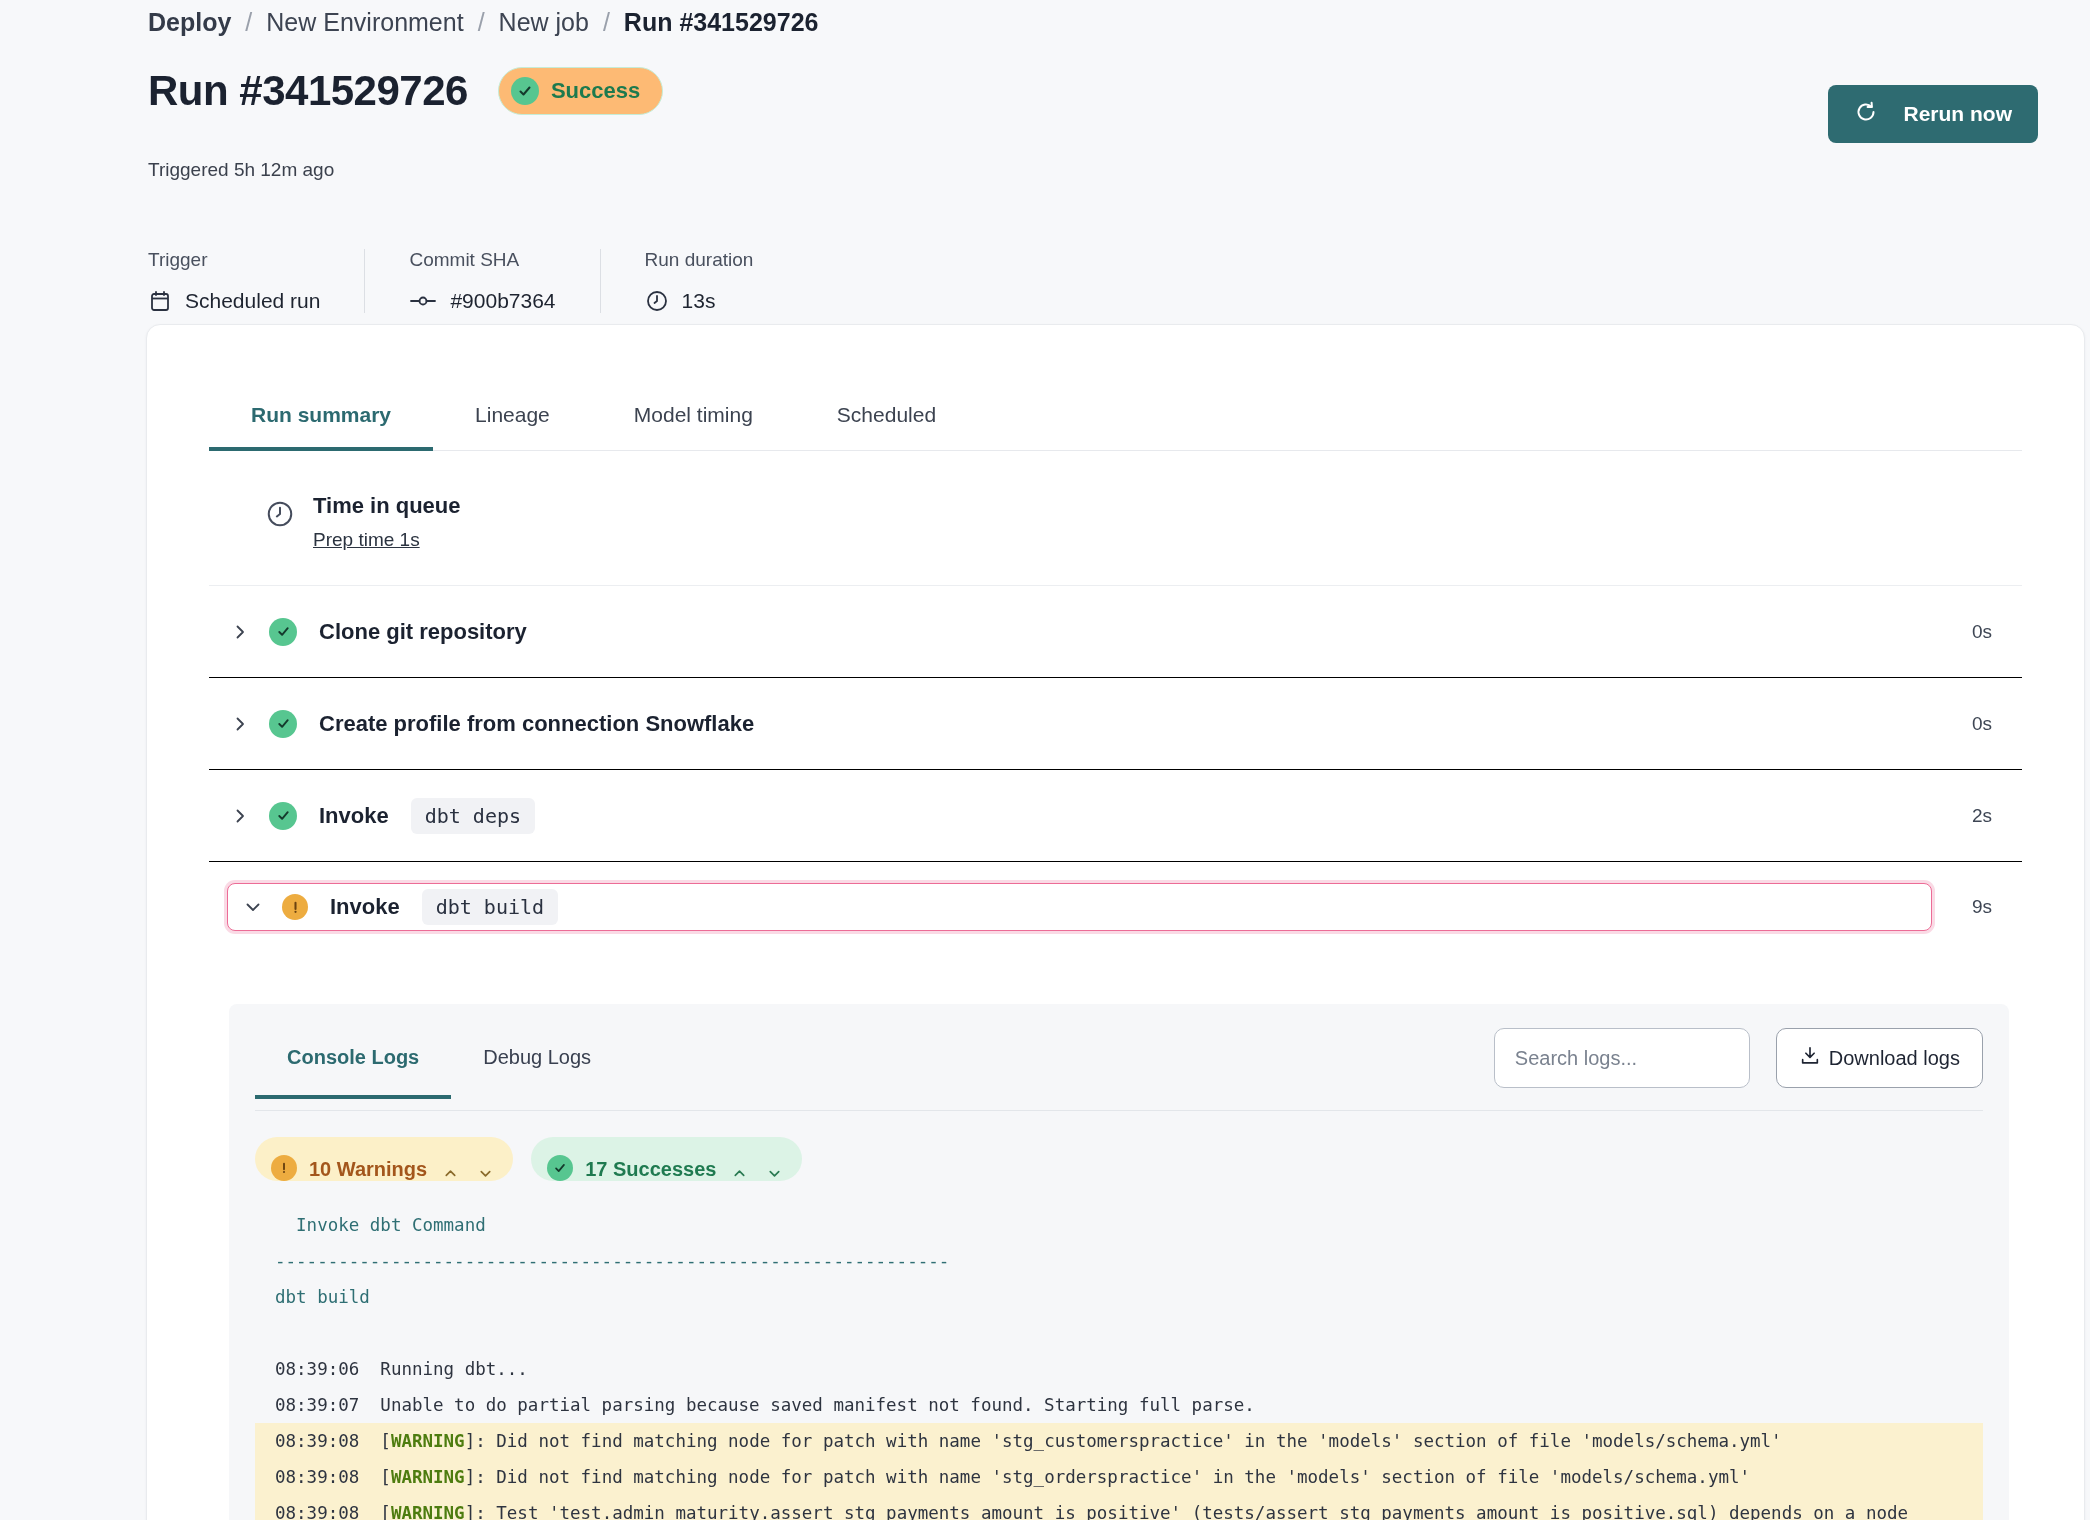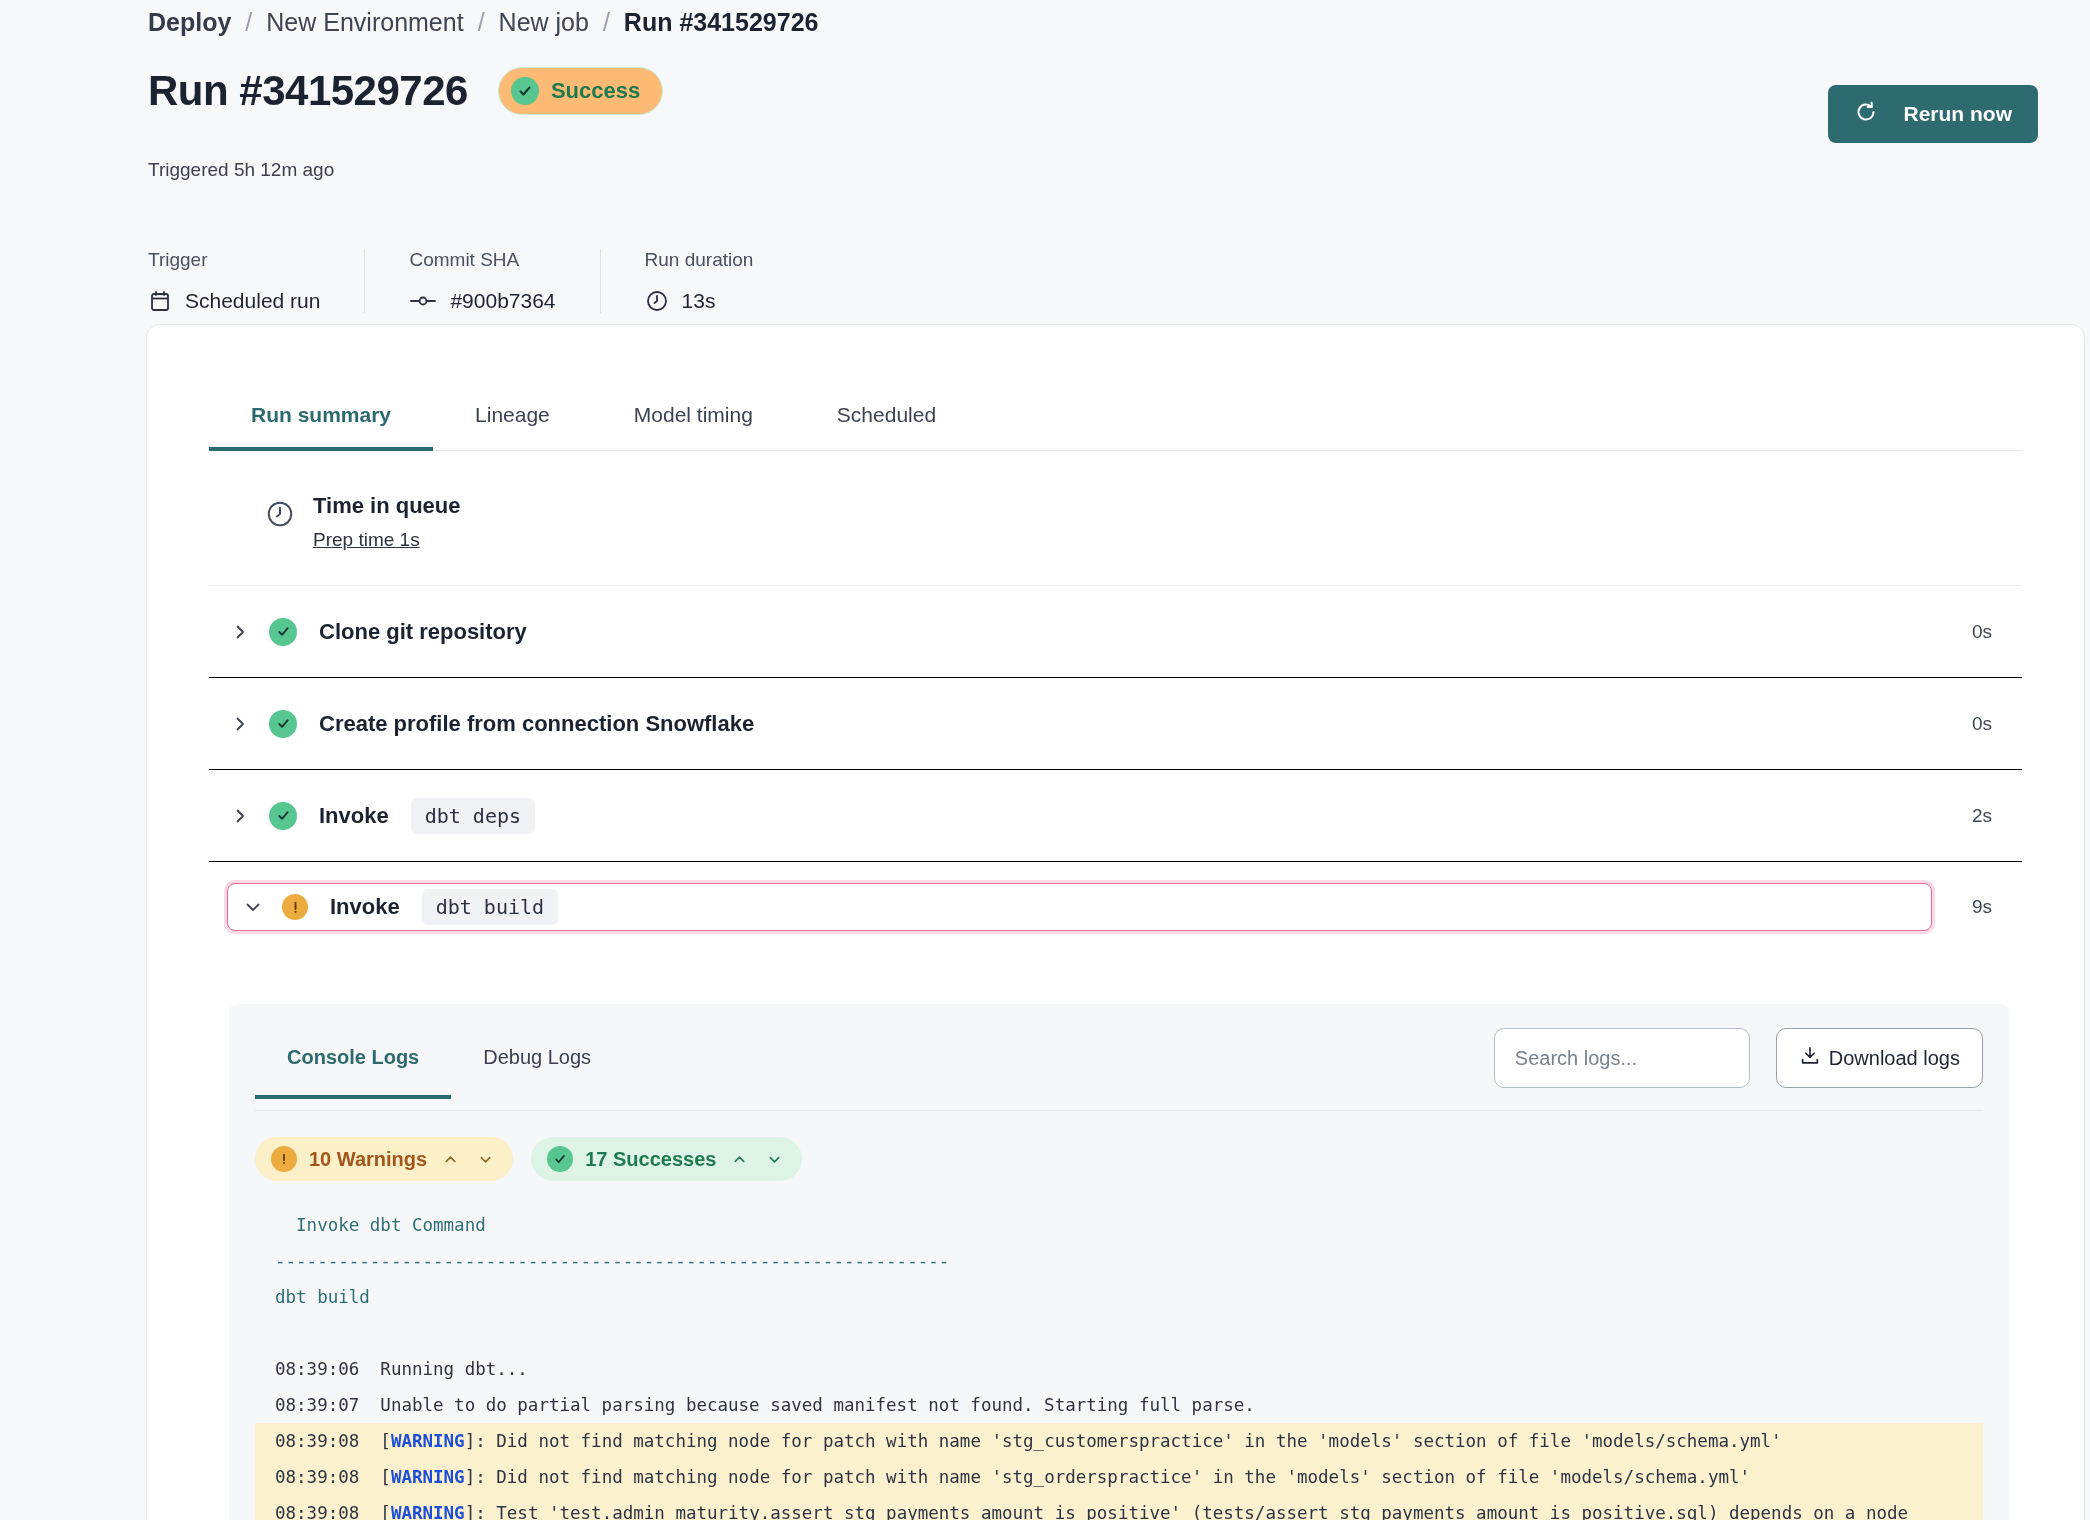--- a/index.html
+++ b/index.html
@@ -107,37 +107,37 @@
   }
   .search-input::placeholder { color:#7a828f; }
   .download-btn {
     display:flex; align-items:center; gap:8px;
     height:60px; padding:12px 22px; background:#ffffff;
     border:1px solid #9aa1ac; border-radius:10px;
     font-size:20px; color:#1e2432; cursor:pointer; font-family:"Liberation Sans", sans-serif;
   }
 
   .badge-row { display:flex; gap:18px; margin-top:26px; }
-  .pill { display:flex; align-items:center; gap:12px; height:44px; border-radius:22px; padding:0 16px; }
+  .pill { display:flex; align-items:flex-end; gap:12px; height:44px; border-radius:22px; padding:0 16px; }
   .pill .circle-ic { width:26px; height:26px; }
   .pill.warn-pill { background:#fcf0c8; }
   .pill.warn-pill .pill-label { color:#a3561c; }
   .pill.ok-pill { background:#dcf3e6; }
   .pill.ok-pill .pill-label { color:#1f7a50; }
   .pill-label { font-size:20px; font-weight:700; }
   .pill .mini-chev { display:flex; align-items:center; cursor:pointer; padding:0 4px; }
 
   .log-lines { margin:26px 0 0 0; padding-bottom:10px; }
   .log-line {
     font-family:"DejaVu Sans Mono", monospace; font-size:17.5px; line-height:36px;
     color:#2e3440; white-space:pre-wrap; word-break:break-word; padding:0 20px;
   }
   .log-line.cmd { color:#2f6f74; }
   .log-line.warn { background:#fbf1cf; }
-  .warn-token { color:#1d4ed8; font-weight:700; }
+  .warn-token { color:#4d7c0f; font-weight:700; }
 </style>
 </head>
 <body>
 
 <div class="page">
 
   <div class="top">
     <nav class="breadcrumb">
       <span class="crumb">Deploy</span>
       <span class="crumb-sep">/</span>

